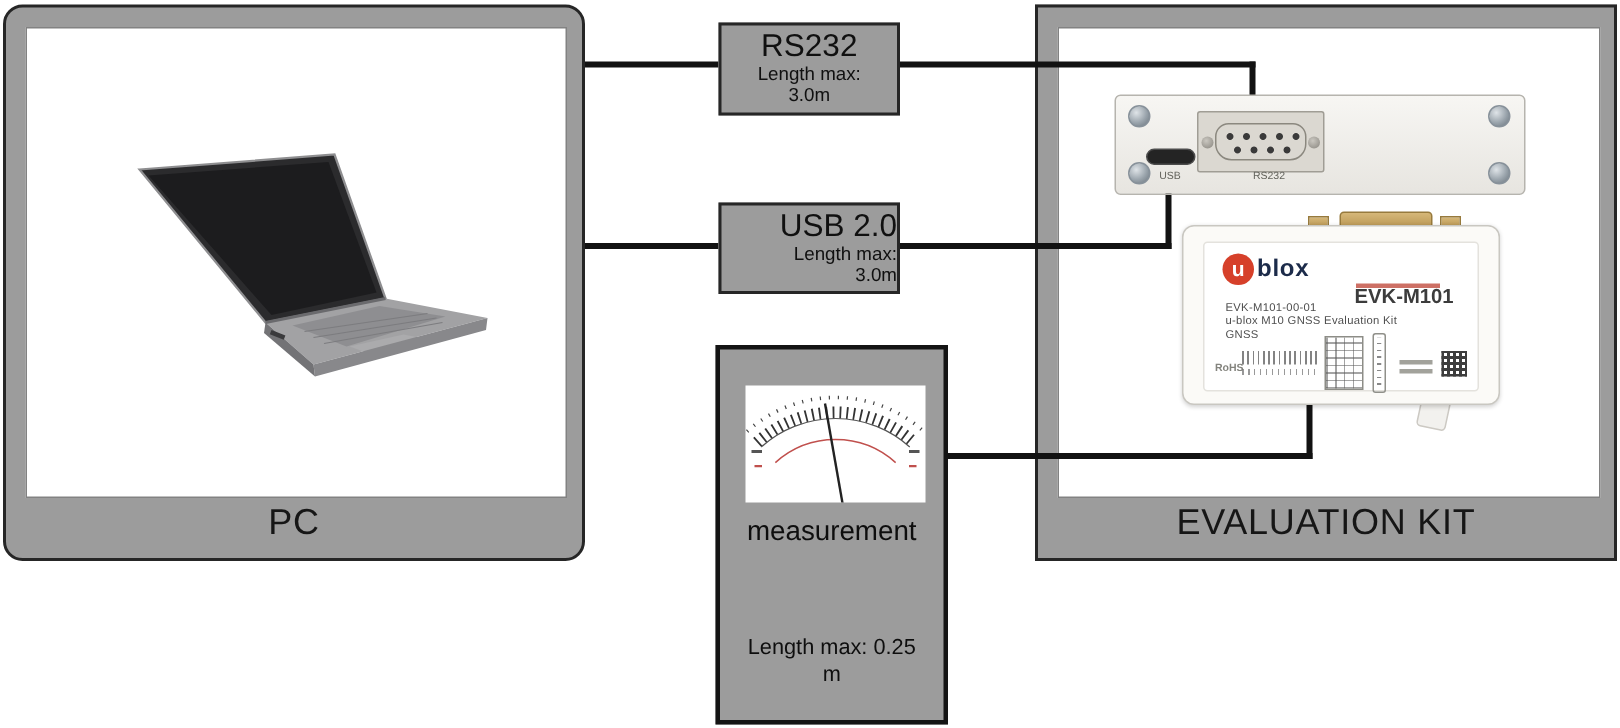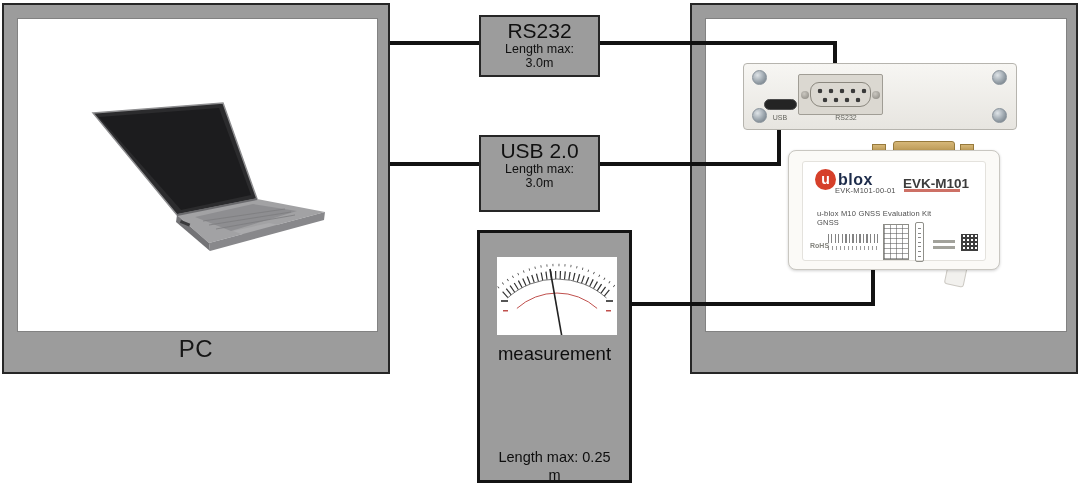--- a/index.html
+++ b/index.html
@@ -5,21 +5,21 @@
   :root{
     --box-gray:#9c9c9c; --box-border:#262626; --line-black:#121212;
     --ublox-red:#d6402a; --ublox-navy:#1c2b4a; --meter-red:#c0504d;
   }
   html,body{margin:0;padding:0;background:#fff;}
   #stage{position:relative;width:1080px;height:485px;background:#fff;
          font-family:"Liberation Sans", sans-serif;overflow:hidden;}
 
   
   .frame-box{position:absolute;background:var(--box-gray);border:2px solid var(--box-border);box-sizing:border-box;}
-  #pc-box{left:2px;top:3px;width:388px;height:371px;}
+  #pc-box{left:2px;top:3px;width:388px;height:371px;border-radius:13px;}
   #evk-box{left:690px;top:3px;width:388px;height:371px;}
   .inner-white{position:absolute;background:#fff;border:1px solid #828282;box-sizing:border-box;}
   #pc-inner{left:13px;top:13px;width:361px;height:314px;}
   #evk-inner{left:13px;top:13px;width:362px;height:314px;}
   .box-label{position:absolute;left:0;right:0;bottom:9px;text-align:center;
              font-size:24px;color:#161616;letter-spacing:.5px;}
 
   
   .h-line,.v-line{position:absolute;background:var(--line-black);}
   #l1a{left:390px;top:41px;width:89px;height:4px;}
@@ -28,33 +28,33 @@
   #l2a{left:390px;top:162px;width:89px;height:4px;}
   #l2b{left:600px;top:162px;width:181px;height:4px;}
   #l2c{left:777px;top:126px;width:4px;height:40px;}
   #l3a{left:632px;top:302px;width:243px;height:4px;}
   #l3b{left:871px;top:267px;width:4px;height:39px;}
 
   
   .cable-box{position:absolute;left:479px;width:121px;background:var(--box-gray);
              border:2px solid var(--box-border);box-sizing:border-box;text-align:center;color:#101010;}
   #rs232-box{top:15px;height:62px;}
-  #usb-box{top:135px;height:77px;}
+  #usb-box{top:135px;height:61px;text-align:right;}
   .cable-title{font-size:21px;line-height:1.05;margin-top:3px;}
   .cable-sub{font-size:12.5px;line-height:1.15;}
 
   
   #measure-box{position:absolute;left:477px;top:230px;width:155px;height:253px;
                background:var(--box-gray);border:3px solid #141414;box-sizing:border-box;color:#0e0e0e;}
   #meter{position:absolute;left:17px;top:24px;width:120px;height:78px;background:#fff;}
   .m-text{position:absolute;left:0;right:0;text-align:center;}
   #m-title{top:110px;font-size:18.5px;}
   #m-len{top:133px;font-size:14.5px;}
   #m-title2{top:167px;font-size:18.5px;}
-  #m-len2{top:190px;font-size:14.5px;line-height:1.25;margin-top:25px;}
+  #m-len2{top:190px;font-size:14.5px;line-height:1.25;}
 
   
   #adapter{position:absolute;left:743px;top:63px;width:274px;height:67px;
            background:linear-gradient(180deg,#f7f6f3,#e7e5e0);
            border:1px solid #b6b4ae;border-radius:4px;box-sizing:border-box;}
   .screw{position:absolute;width:15px;height:15px;border-radius:50%;
          background:radial-gradient(circle at 35% 32%,#dfe4e8,#9aa4ac 55%,#707a82 95%);
          border:1px solid #87919a;box-sizing:border-box;}
   #screw-tl{left:8px;top:6px;} #screw-tr{left:248px;top:6px;}
   #screw-bl{left:8px;top:44px;} #screw-br{left:248px;top:44px;}
@@ -92,24 +92,24 @@
   #evk-body{position:absolute;left:0;top:0;width:212px;height:120px;background:#fbfaf7;
             border:1px solid #c9c7c1;border-radius:8px;box-sizing:border-box;
             box-shadow:0 1px 3px rgba(0,0,0,.18);}
   #evk-plate{position:absolute;left:13px;top:10px;width:184px;height:100px;background:#fff;
              border:1px solid #e4e2dd;border-radius:3px;box-sizing:border-box;}
   #ublox-circle{position:absolute;left:12px;top:7px;width:21px;height:21px;border-radius:50%;
                 background:var(--ublox-red);color:#fff;font-weight:bold;font-size:14px;
                 text-align:center;line-height:20px;}
   #ublox-blox{position:absolute;left:35px;top:9px;font-weight:bold;font-size:16px;
               color:var(--ublox-navy);letter-spacing:.5px;}
-  #evk-model{position:absolute;left:100px;top:14px;font-size:13.5px;font-weight:600;color:#3c3c3c;}
+  #evk-model{position:absolute;left:100px;top:28px;font-size:13.5px;font-weight:600;color:#3c3c3c;}
   #evk-tagline{position:absolute;left:101px;top:27px;width:56px;height:2.5px;background:#c4574a;opacity:.85;}
   .evk-small{position:absolute;left:14px;font-size:7.5px;color:#4e4e4e;letter-spacing:.2px;}
-  #evk-pn{top:24px;margin-left:18px;} #evk-desc{top:47px;} #evk-tcxo{top:56px;}
+  #evk-pn{top:38px;} #evk-desc{top:47px;} #evk-tcxo{top:56px;}
   #evk-rohs{position:absolute;left:7px;top:80px;font-size:7px;font-weight:bold;color:#84847e;}
   .tick-strip{position:absolute;background:repeating-linear-gradient(90deg,#5a5a5a 0 1px,transparent 1px 3.5px);opacity:.75;}
   #ticks-1{left:25px;top:72px;width:52px;height:9px;}
   #ticks-2{left:25px;top:84px;width:52px;height:4px;background:repeating-linear-gradient(90deg,#777 0 1px,transparent 1px 4px);}
   #header-box{position:absolute;left:80px;top:62px;width:26px;height:36px;border:1px solid #8d8d87;box-sizing:border-box;
               background:repeating-linear-gradient(90deg,rgba(90,90,90,.55) 0 1px,transparent 1px 6px),
                          repeating-linear-gradient(0deg,rgba(90,90,90,.55) 0 1px,transparent 1px 5px);}
   #conn-strip{position:absolute;left:112px;top:60px;width:9px;height:40px;border:1px solid #90908a;border-radius:2px;
               box-sizing:border-box;background:repeating-linear-gradient(0deg,#888 0 1px,transparent 1px 4.5px);
               background-clip:content-box;padding:2px;}
@@ -143,20 +143,21 @@
         <polygon points="104,134 136,162 137,170 103,141" fill="#737376"></polygon>
         <line x1="104" y1="134" x2="184" y2="118" stroke="#6a6a6d" stroke-width="2"></line>
         <rect x="108" y="139" width="10" height="3" fill="#3a3a3c" transform="rotate(22 108 139)"></rect>
       </svg>
     </div>
     <div class="box-label">PC</div>
   </div>
 
   <div id="evk-box" class="frame-box">
     <div id="evk-inner" class="inner-white"></div>
+    <div class="box-label">EVALUATION KIT</div>
   </div>
 
   <div id="l1a" class="h-line"></div>
   <div id="l1b" class="h-line"></div>
   <div id="l1c" class="v-line"></div>
   <div id="l2a" class="h-line"></div>
   <div id="l2b" class="h-line"></div>
   <div id="l2c" class="v-line"></div>
   <div id="l3a" class="h-line"></div>
   <div id="l3b" class="v-line"></div>

